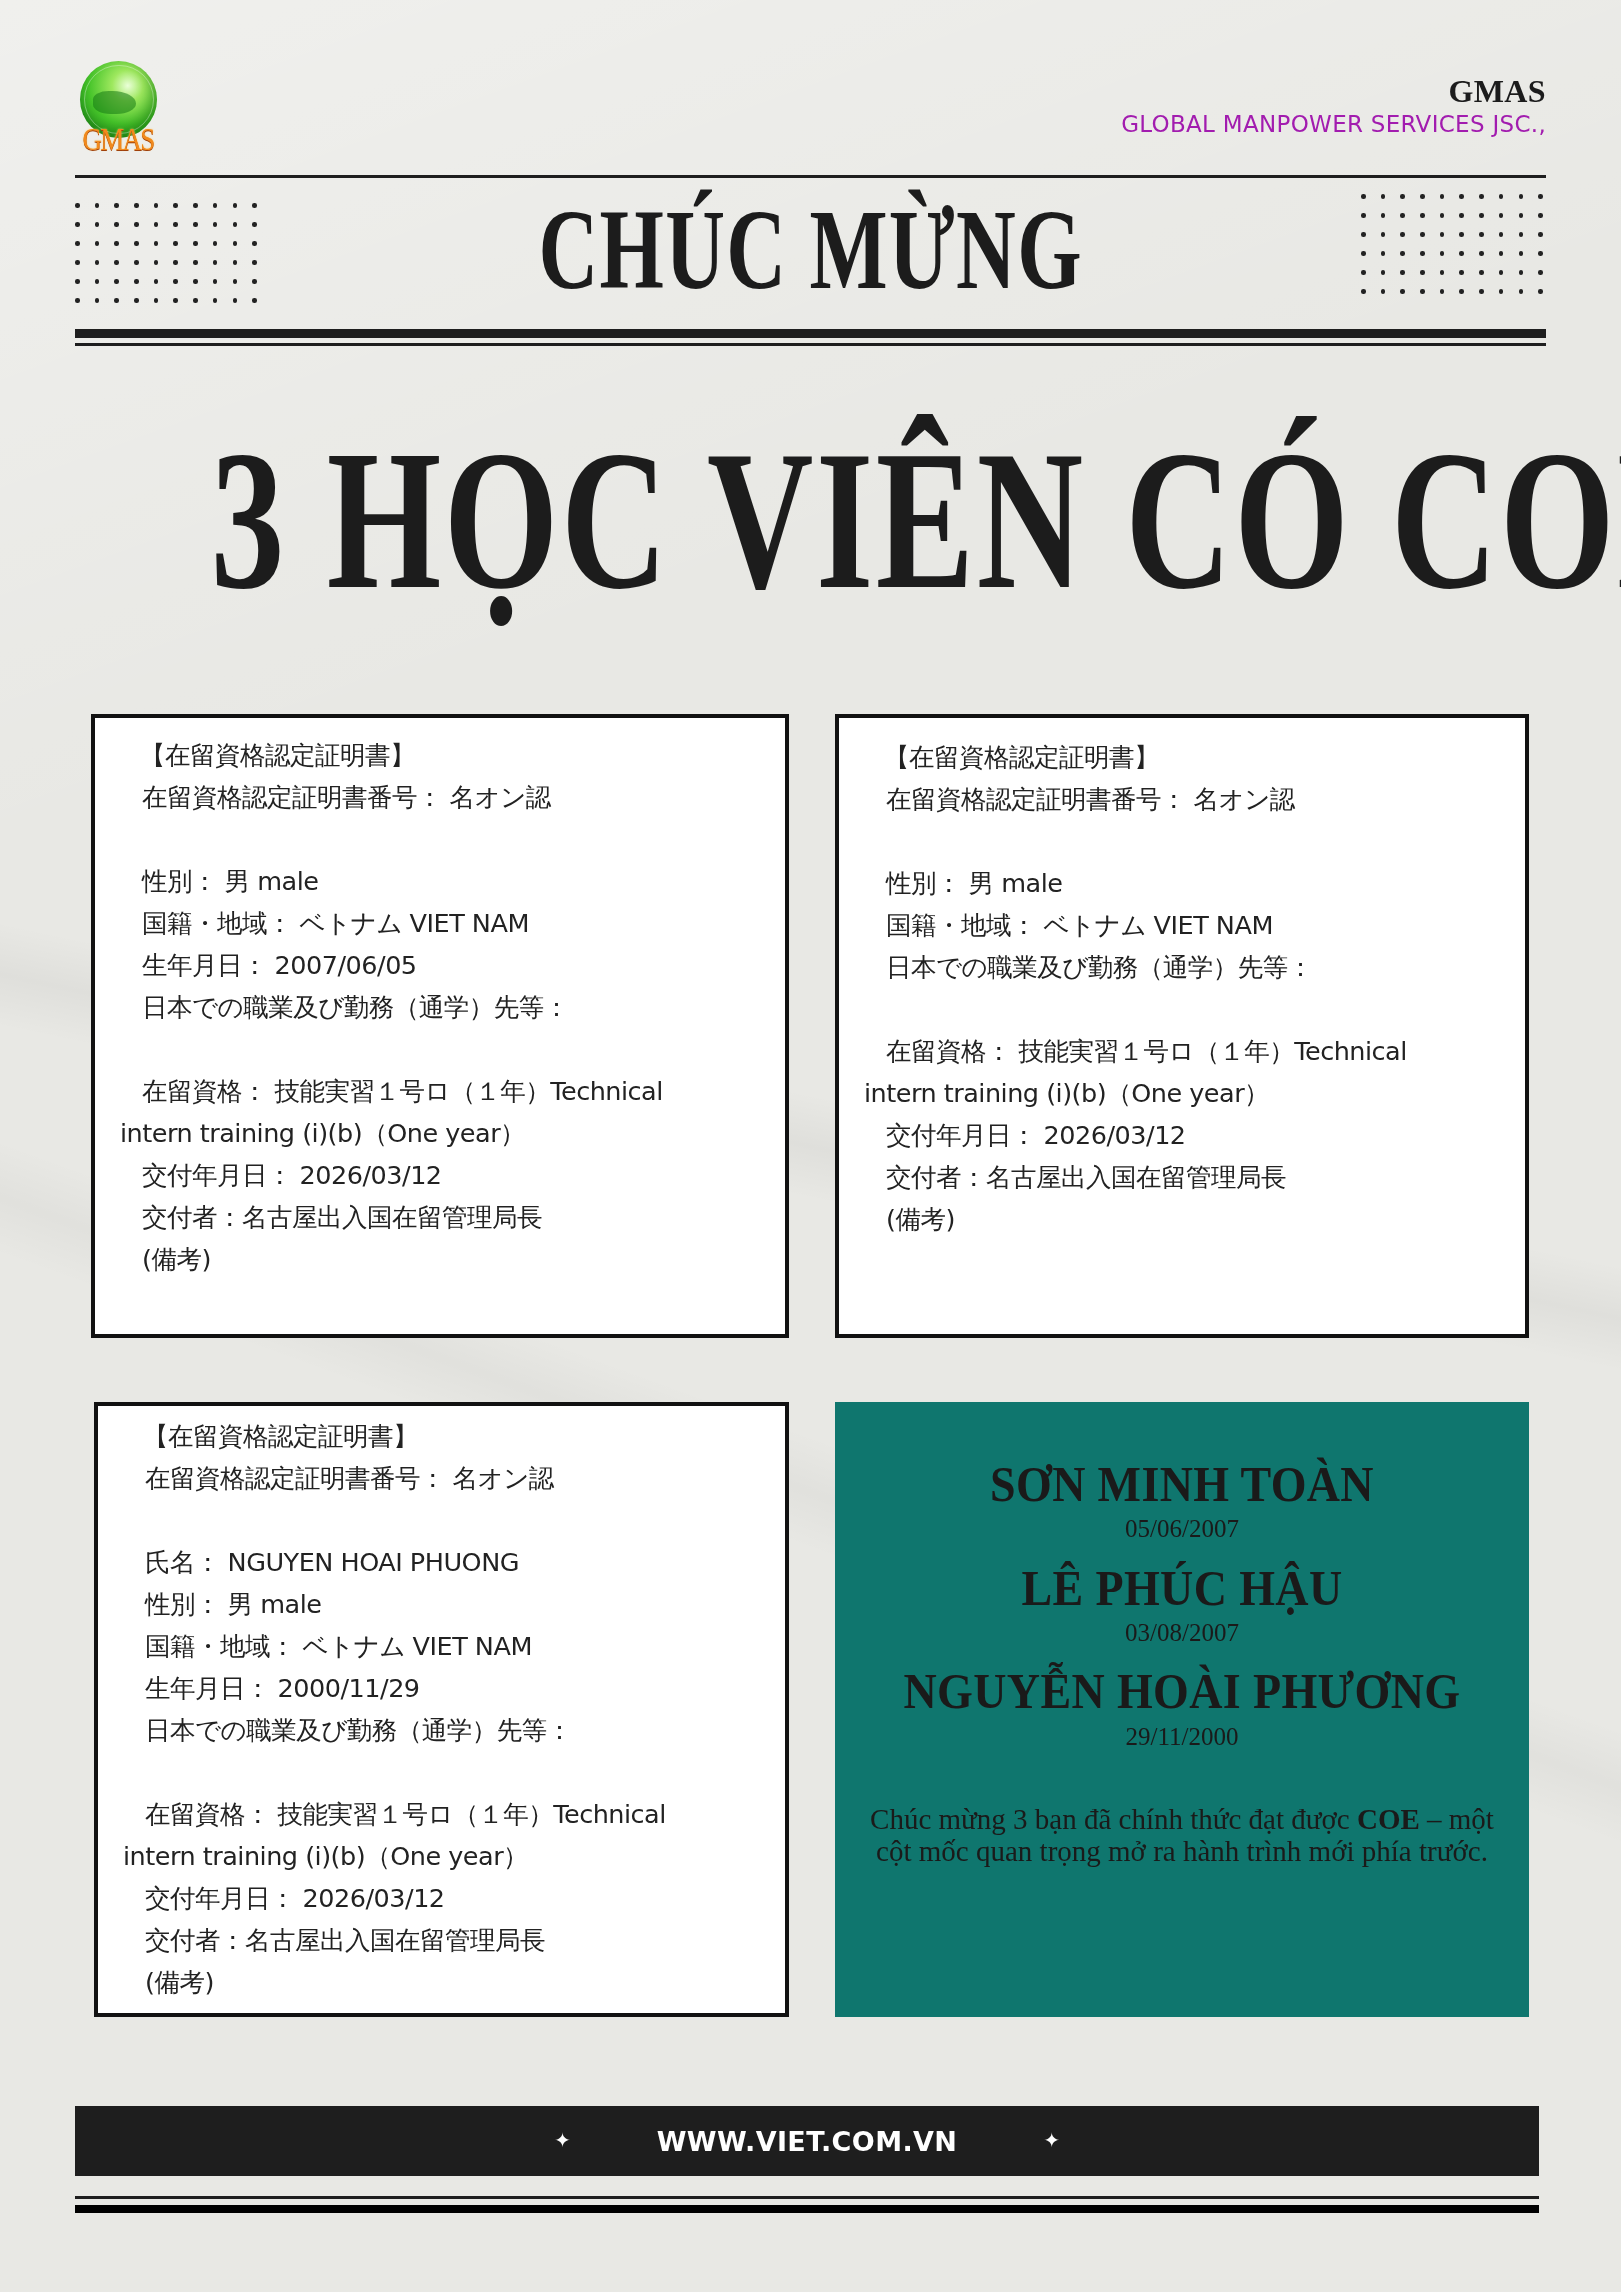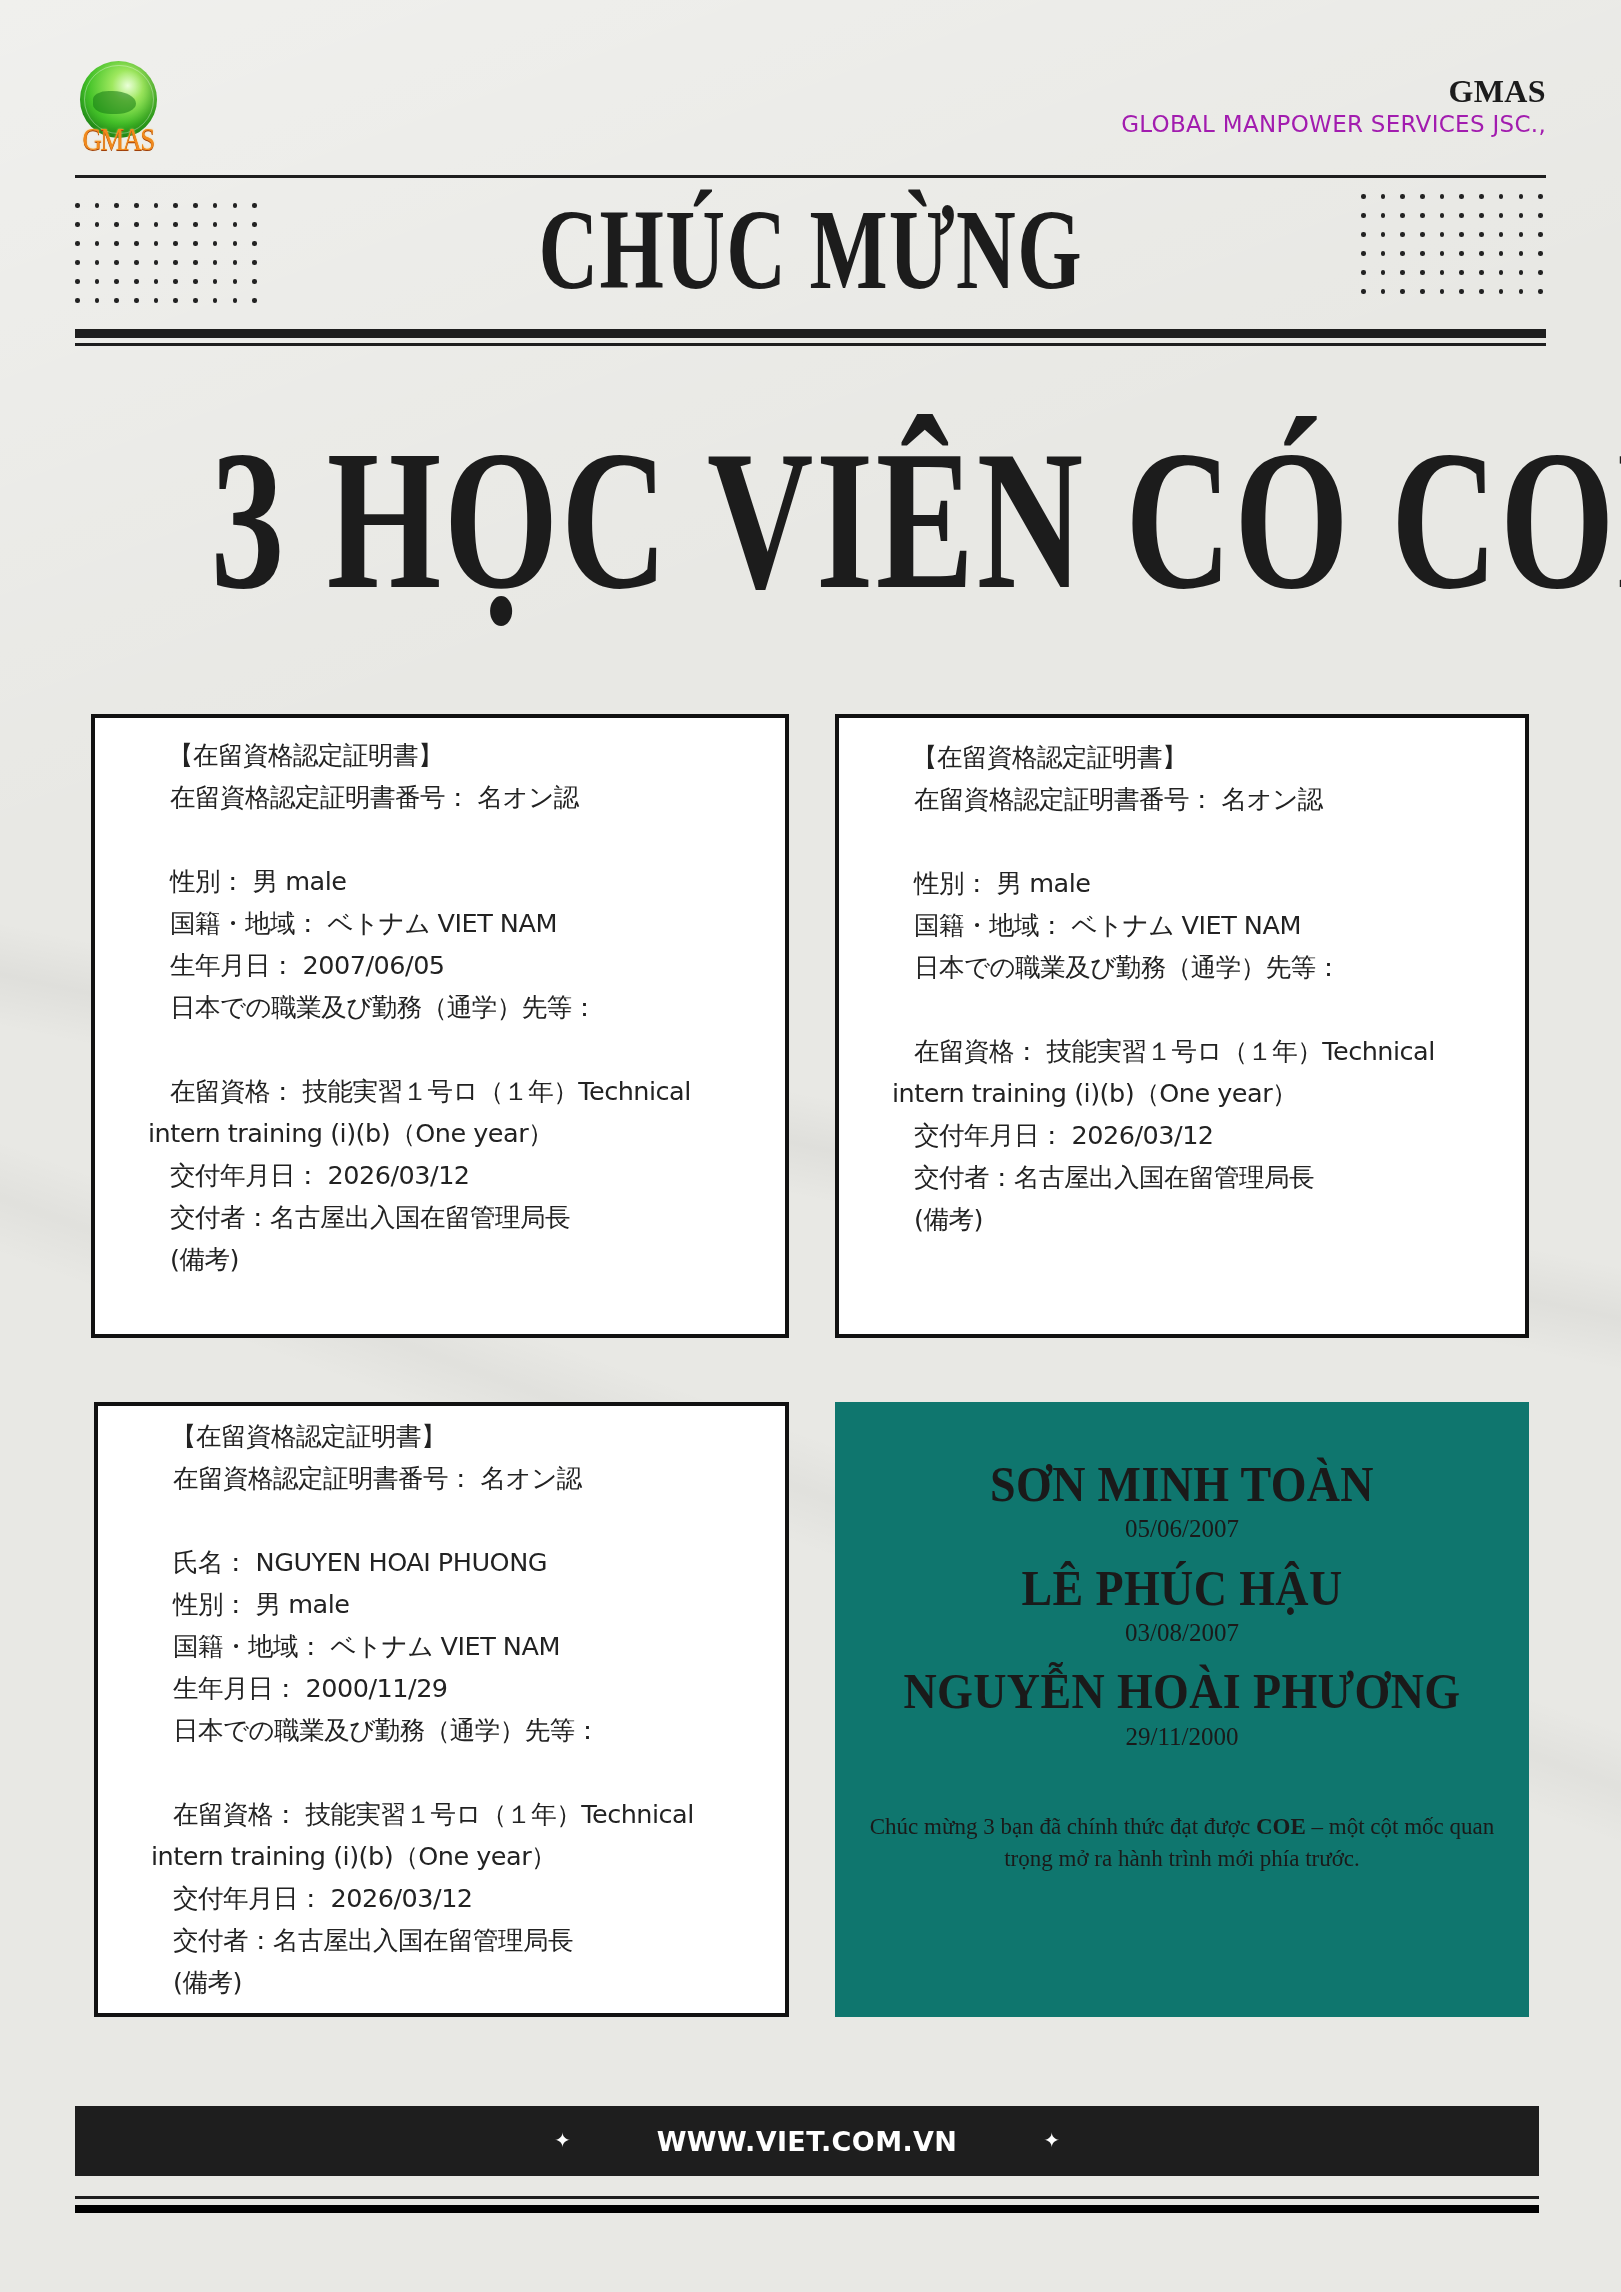--- a/index.html
+++ b/index.html
@@ -64,35 +64,35 @@
     left: 0; width: 1621px; top: 421px; text-align: center;
     font-family: "Liberation Serif", serif; font-weight: bold; font-size: 199px;
     line-height: 1; color: #1c1c1c; letter-spacing: 3.6px; white-space: nowrap;
     transform: scaleX(0.74); transform-origin: 811px 0;
   }
 
   
   .card {
     background: #ffffff; border: 4.5px solid #111; box-sizing: border-box;
     font-family: "DejaVu Sans", sans-serif; font-size: 25.5px; color: #222;
-    line-height: 42px; padding-top: 16px; padding-left: 28px;
+    line-height: 42px; padding-top: 16px;
   }
   .card .line { white-space: nowrap; padding-left: 47px; letter-spacing: -0.5px; }
   .card .line.wrap { padding-left: 25px; }
   .card .blank { height: 42px; }
   .card .line.first { padding-left: 45px; }
 
   
   .panel {
     background: #0f766e; box-sizing: border-box; text-align: center;
     font-family: "Liberation Serif", serif; color: #1a1a1a;
   }
   .p-name { font-weight: bold; font-size: 50px; line-height: 1; letter-spacing: 0.4px; transform: scaleX(0.92); }
   .p-date { font-size: 25px; line-height: 1; margin-top: 7.2px; }
-  .p-msg { font-size: 23px; line-height: 32px; margin-top: 8px; }
+  .p-msg { font-size: 29px; line-height: 32px; }
 
   
   .footer-band {
     left: 75px; top: 2106px; width: 1464px; height: 70px; background: #1e1e1e;
     color: #fff; display: flex; align-items: center; justify-content: center; gap: 0;
   }
   .footer-url { font-family: "DejaVu Sans", sans-serif; font-weight: bold; font-size: 27px; letter-spacing: 0.4px; margin: 0 86px; }
   .sparkle { font-size: 19.7px; line-height: 1; }
 </style>
 </head>

